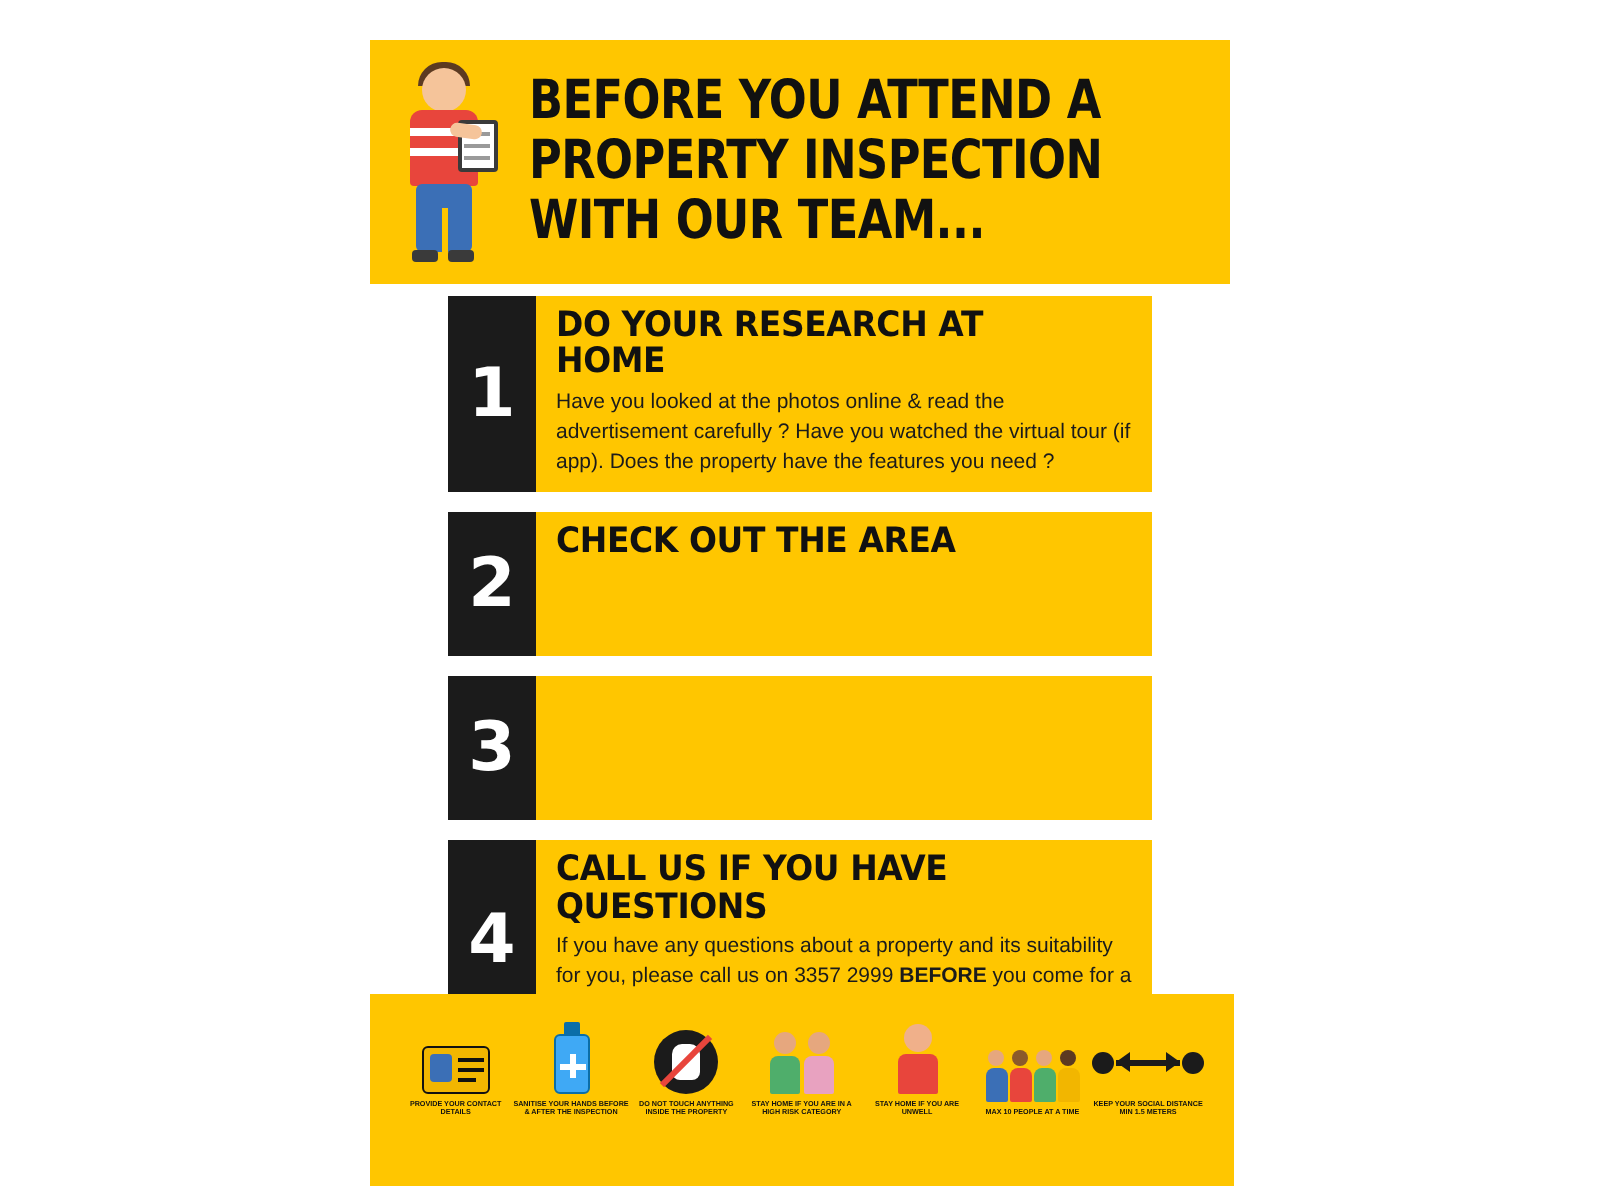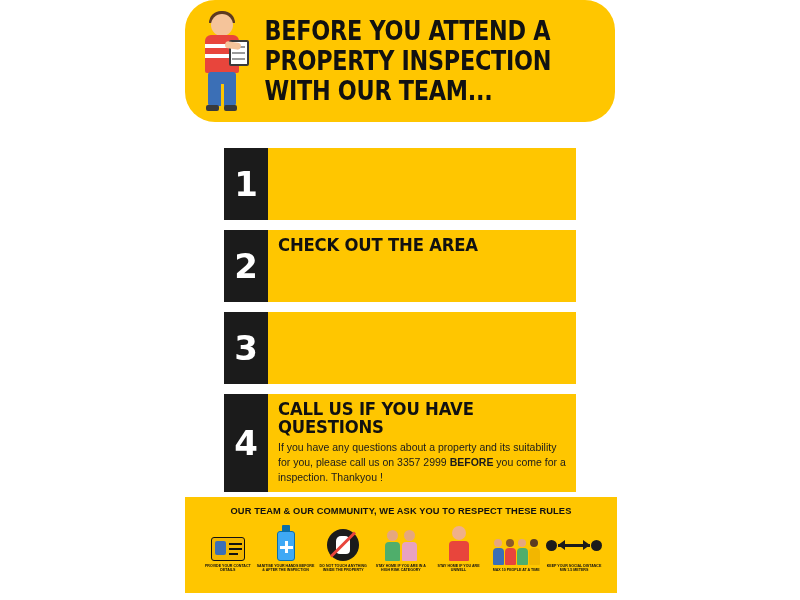--- a/index.html
+++ b/index.html
@@ -12,26 +12,25 @@
   .poster {
     position: relative;
     width: 800px; height: 600px;
     background: #ffffff;
     overflow: hidden;
   }
 
   
   .header {
     position: absolute;
-    left: 185px; top: 0;
+    left: 185px; top: 20px;
     width: 430px; height: 122px;
     background: #FFC600;
     display: flex;
     align-items: center;
-    border-radius: 30px;
   }
   .header-figure {
     width: 70px; height: 110px;
     position: relative;
     flex: 0 0 70px;
     margin-left: 4px;
   }
   
   .fig-head {
     position: absolute; left: 22px; top: 8px;
@@ -245,20 +244,24 @@
       <div class="fig-board-line" style="top:52px"></div>
       <div class="fig-arm"></div>
     </div>
     <div class="header-title">BEFORE YOU ATTEND A PROPERTY INSPECTION WITH OUR TEAM...</div>
   </div>
 
   <div class="steps">
 
     <div class="step">
       <div class="step-num">1</div>
+      <div class="step-body">
+        <div class="step-title">DO YOUR RESEARCH AT HOME</div>
+        <div class="step-text">Have you looked at the photos online &amp; read the advertisement carefully ? Have you watched the virtual tour (if app). Does the property have the features you need ?</div>
+      </div>
     </div>
 
     <div class="step">
       <div class="step-num">2</div>
       <div class="step-body">
         <div class="step-title">CHECK OUT THE AREA</div>
       </div>
     </div>
 
     <div class="step">
@@ -269,21 +272,20 @@
       <div class="step-num">4</div>
       <div class="step-body">
         <div class="step-title">CALL US IF YOU HAVE QUESTIONS</div>
         <div class="step-text"><span>If you have any questions about a property and its suitability for you, please call us on 3357 2999 </span><b>BEFORE</b><span> you come for a inspection. Thankyou !</span></div>
       </div>
     </div>
 
   </div>
 
   <div class="footer">
-    <div class="footer-heading">OUR TEAM &amp; OUR COMMUNITY, WE ASK YOU TO RESPECT THESE RULES</div>
 
     <div class="footer-icons">
 
       <div class="ficon">
         <div class="ficon-art">
           <div class="card">
               <div class="photo"></div>
               <div class="l1"></div>
               <div class="l2"></div>
               <div class="l3"></div>

